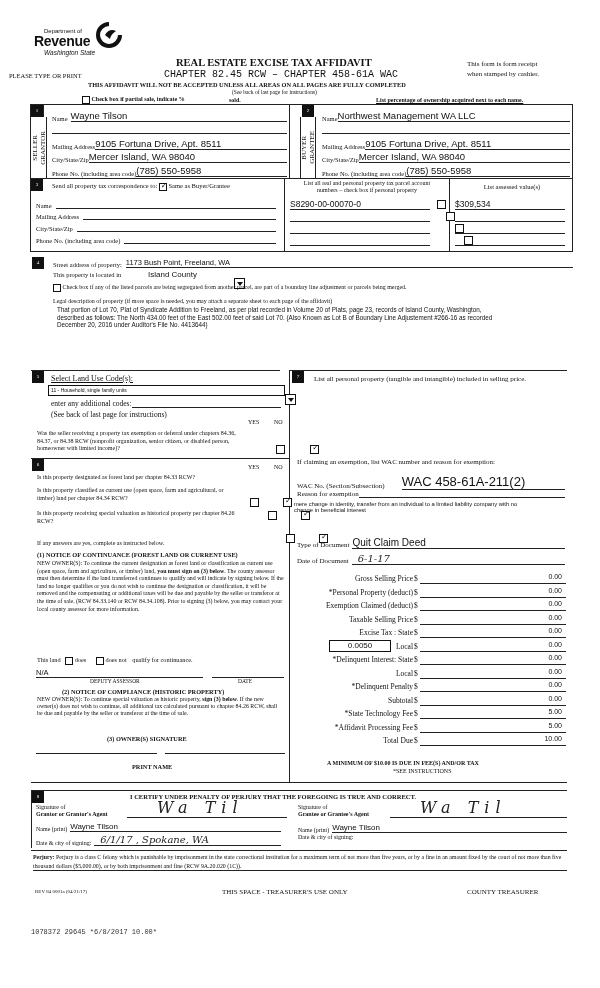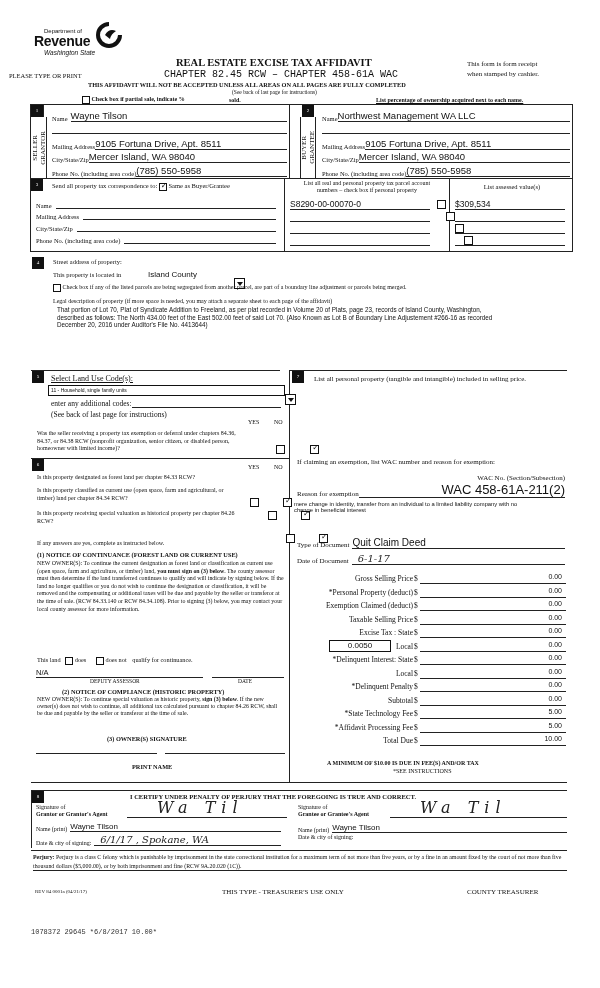--- a/index.html
+++ b/index.html
@@ -135,20 +135,21 @@
   <div>List all real and personal property tax parcel account</div>
   <div>numbers – check box if personal property</div>
 </div>
 <div class="abs" style="left:452px;top:183px;width:120px;text-align:center;font-size:6.5px;">List assessed value(s)</div>
 <div id="parcel-rows"><div class="abs fill line" style="left: 290px; top: 199px; width: 140px; height: 11px; font-size: 8.5px; line-height: 10px;">S8290-00-00070-0</div><span class="abs chk" style="left: 437px; top: 200px;"></span><div class="abs fill line" style="left: 455px; top: 199px; width: 110px; height: 11px; font-size: 8.5px; line-height: 10px;">$309,534</div><div class="abs fill line" style="left: 290px; top: 211px; width: 140px; height: 11px; font-size: 8.5px; line-height: 10px;"></div><span class="abs chk" style="left: 437px; top: 212px;"></span><div class="abs fill line" style="left: 455px; top: 211px; width: 110px; height: 11px; font-size: 8.5px; line-height: 10px;"></div><div class="abs fill line" style="left: 290px; top: 223px; width: 140px; height: 11px; font-size: 8.5px; line-height: 10px;"></div><span class="abs chk" style="left: 437px; top: 224px;"></span><div class="abs fill line" style="left: 455px; top: 223px; width: 110px; height: 11px; font-size: 8.5px; line-height: 10px;"></div><div class="abs fill line" style="left: 290px; top: 235px; width: 140px; height: 11px; font-size: 8.5px; line-height: 10px;"></div><span class="abs chk" style="left: 437px; top: 236px;"></span><div class="abs fill line" style="left: 455px; top: 235px; width: 110px; height: 11px; font-size: 8.5px; line-height: 10px;"></div></div>
 
 
 <div class="abs numbox" style="left:32px;top:257px;">4</div>
 <div class="abs row" style="left:53px;top:258px;width:520px;font-size:6.5px;">
   <span>Street address of property:</span>
+  <span class="sans line" style="flex:1;margin-left:4px;font-size:7.5px;">1173 Bush Point, Freeland, WA</span>
 </div>
 <div class="abs" style="left:53px;top:271px;font-size:6.5px;">
   <span>This property is located in</span>
 </div>
 <div class="abs sans" style="left:148px;top:270px;font-size:8px;">Island County</div>
 <div class="abs dd" style="left:234px;top:269px;"></div>
 <div class="abs" style="left:53px;top:284px;font-size:6px;">
   <span class="chk" style="width:8px;height:8px;"></span>
   <span>Check box if any of the listed parcels are being segregated from another parcel, are part of a boundary line adjustment or parcels being merged.</span>
 </div>
@@ -210,21 +211,21 @@
 </div>
 <div class="abs b" style="left:107px;top:735px;font-size:6.3px;">(3) OWNER(S) SIGNATURE</div>
 <div class="abs line" style="left:36px;top:752px;width:121px;height:2px;"></div>
 <div class="abs line" style="left:165px;top:752px;width:120px;height:2px;"></div>
 <div class="abs b" style="left:132px;top:763px;font-size:6.3px;">PRINT NAME</div>
 
 
 <div class="abs numbox" style="left:292px;top:371px;">7</div>
 <div class="abs" style="left:314px;top:374px;width:246px;font-size:7px;line-height:11px;">List all  personal property (tangible and intangible) included in selling price.</div>
 <div class="abs" style="left:297px;top:458px;font-size:7px;">If claiming an exemption, list WAC number and reason for exemption:</div>
-<div class="abs row" style="left:297px;top:474px;width:268px;font-size:7px;flex-direction:column;">
+<div class="abs row" style="left:297px;top:474px;width:268px;font-size:7px;">
   <span>WAC No. (Section/Subsection)</span>
   <span class="sans line" style="flex:1;margin-left:17px;font-size:13px;">WAC 458-61A-211(2)</span>
 </div>
 <div class="abs row" style="left:297px;top:490px;width:268px;font-size:7px;">
   <span>Reason for exemption</span>
   <span class="line" style="flex:1;height:6px;"></span>
 </div>
 <div class="abs sans" style="left:294px;top:501px;width:235px;font-size:5.8px;line-height:6.4px;">mere change in identity, transfer from an individual to a limited liability company with no change in beneficial interest</div>
 <div class="abs row" style="left:297px;top:537px;width:268px;font-size:7px;">
   <span>Type of Document</span>
@@ -352,18 +353,18 @@
   <span>Date &amp; city of signing:</span>
 </div>
 
 
 <div class="abs" style="left:31px;top:850px;width:536px;height:1px;background:#222;"></div>
 <div class="abs" style="left:33px;top:853px;width:534px;font-size:5.9px;line-height:8.5px;border-bottom:1px solid #222;">
   <b>Perjury:</b>
   <span>Perjury is a class C felony which is punishable by imprisonment in the state correctional institution for a maximum term of not more than five years, or by a fine in an amount fixed by the court of not more than five thousand dollars ($5,000.00), or by both imprisonment and fine (RCW 9A.20.020 (1C)).</span>
 </div>
 <div class="abs" style="left:35px;top:889px;font-size:5px;">REV 84 0001a (04/21/17)</div>
-<div class="abs" style="left:222px;top:888px;font-size:7px;">THIS TYPE - TREASURER'S USE ONLY</div>
+<div class="abs" style="left:222px;top:888px;font-size:7px;">THIS SPACE - TREASURER'S USE ONLY</div>
 <div class="abs" style="left:467px;top:888px;font-size:7px;">COUNTY TREASURER</div>
 <div class="abs" style="left:31px;top:928px;font-family:'Liberation Mono', monospace;font-size:7px;color:#333;">1078372 29645 *6/8/2017 10.00*</div>
 
 
 
 
 </body></html>

